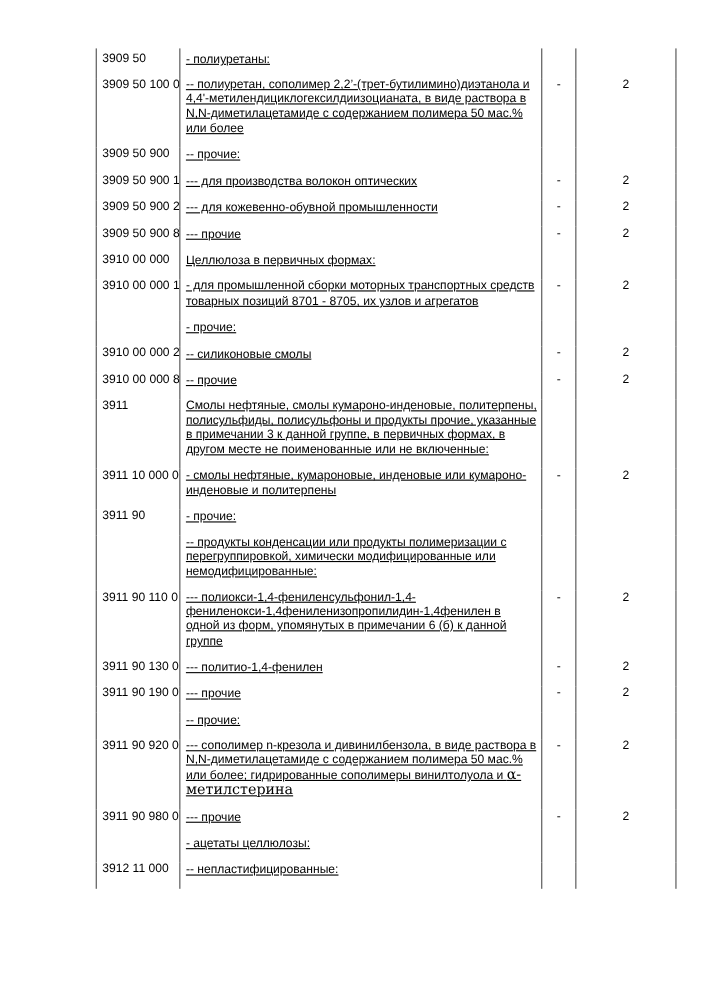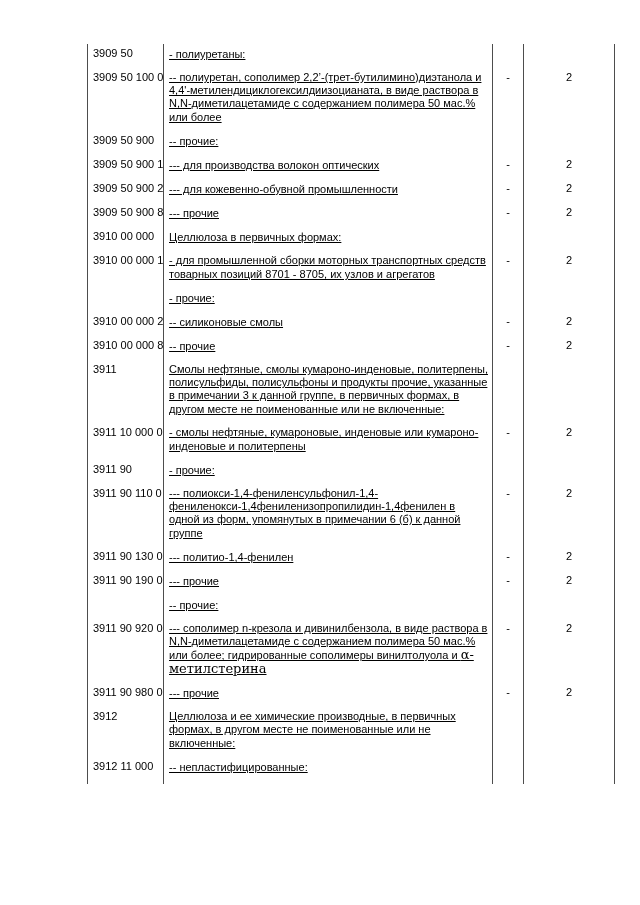--- a/index.html
+++ b/index.html
@@ -151,20 +151,26 @@
     <td class="c-duty">-</td>
     <td class="c-rate">2</td>
   </tr>
         <tr>
     <td class="c-code">3911 90</td>
     <td class="c-desc"><span class="desc-main">- прочие:</span><span class="desc-serif"></span></td>
     <td class="c-duty"></td>
     <td class="c-rate"></td>
   </tr>
         <tr>
+    <td class="c-code"></td>
+    <td class="c-desc"><span class="desc-main">-- продукты конденсации или продукты полимеризации с перегруппировкой, химически модифицированные или немодифицированные:</span><span class="desc-serif"></span></td>
+    <td class="c-duty"></td>
+    <td class="c-rate"></td>
+  </tr>
+        <tr>
     <td class="c-code">3911 90 110 0</td>
     <td class="c-desc"><span class="desc-main">--- полиокси-1,4-фениленсульфонил-1,4-фениленокси-1,4фениленизопропилидин-1,4фенилен в одной из форм, упомянутых в примечании 6 (б) к данной группе</span><span class="desc-serif"></span></td>
     <td class="c-duty">-</td>
     <td class="c-rate">2</td>
   </tr>
         <tr>
     <td class="c-code">3911 90 130 0</td>
     <td class="c-desc"><span class="desc-main">--- политио-1,4-фенилен</span><span class="desc-serif"></span></td>
     <td class="c-duty">-</td>
     <td class="c-rate">2</td>
@@ -187,22 +193,22 @@
     <td class="c-duty">-</td>
     <td class="c-rate">2</td>
   </tr>
         <tr>
     <td class="c-code">3911 90 980 0</td>
     <td class="c-desc"><span class="desc-main">--- прочие</span><span class="desc-serif"></span></td>
     <td class="c-duty">-</td>
     <td class="c-rate">2</td>
   </tr>
         <tr>
-    <td class="c-code">3912</td>
-    <td class="c-desc"><span class="desc-main">Целлюлоза и ее химические производные, в первичных формах, в другом месте не поименованные или не включенные:</span><span class="desc-serif"></span></td>
+    <td class="c-code"></td>
+    <td class="c-desc"><span class="desc-main">- ацетаты целлюлозы:</span><span class="desc-serif"></span></td>
     <td class="c-duty"></td>
     <td class="c-rate"></td>
   </tr>
         <tr>
     <td class="c-code">3912 11 000</td>
     <td class="c-desc"><span class="desc-main">-- непластифицированные:</span><span class="desc-serif"></span></td>
     <td class="c-duty"></td>
     <td class="c-rate"></td>
   </tr>
       </tbody>

